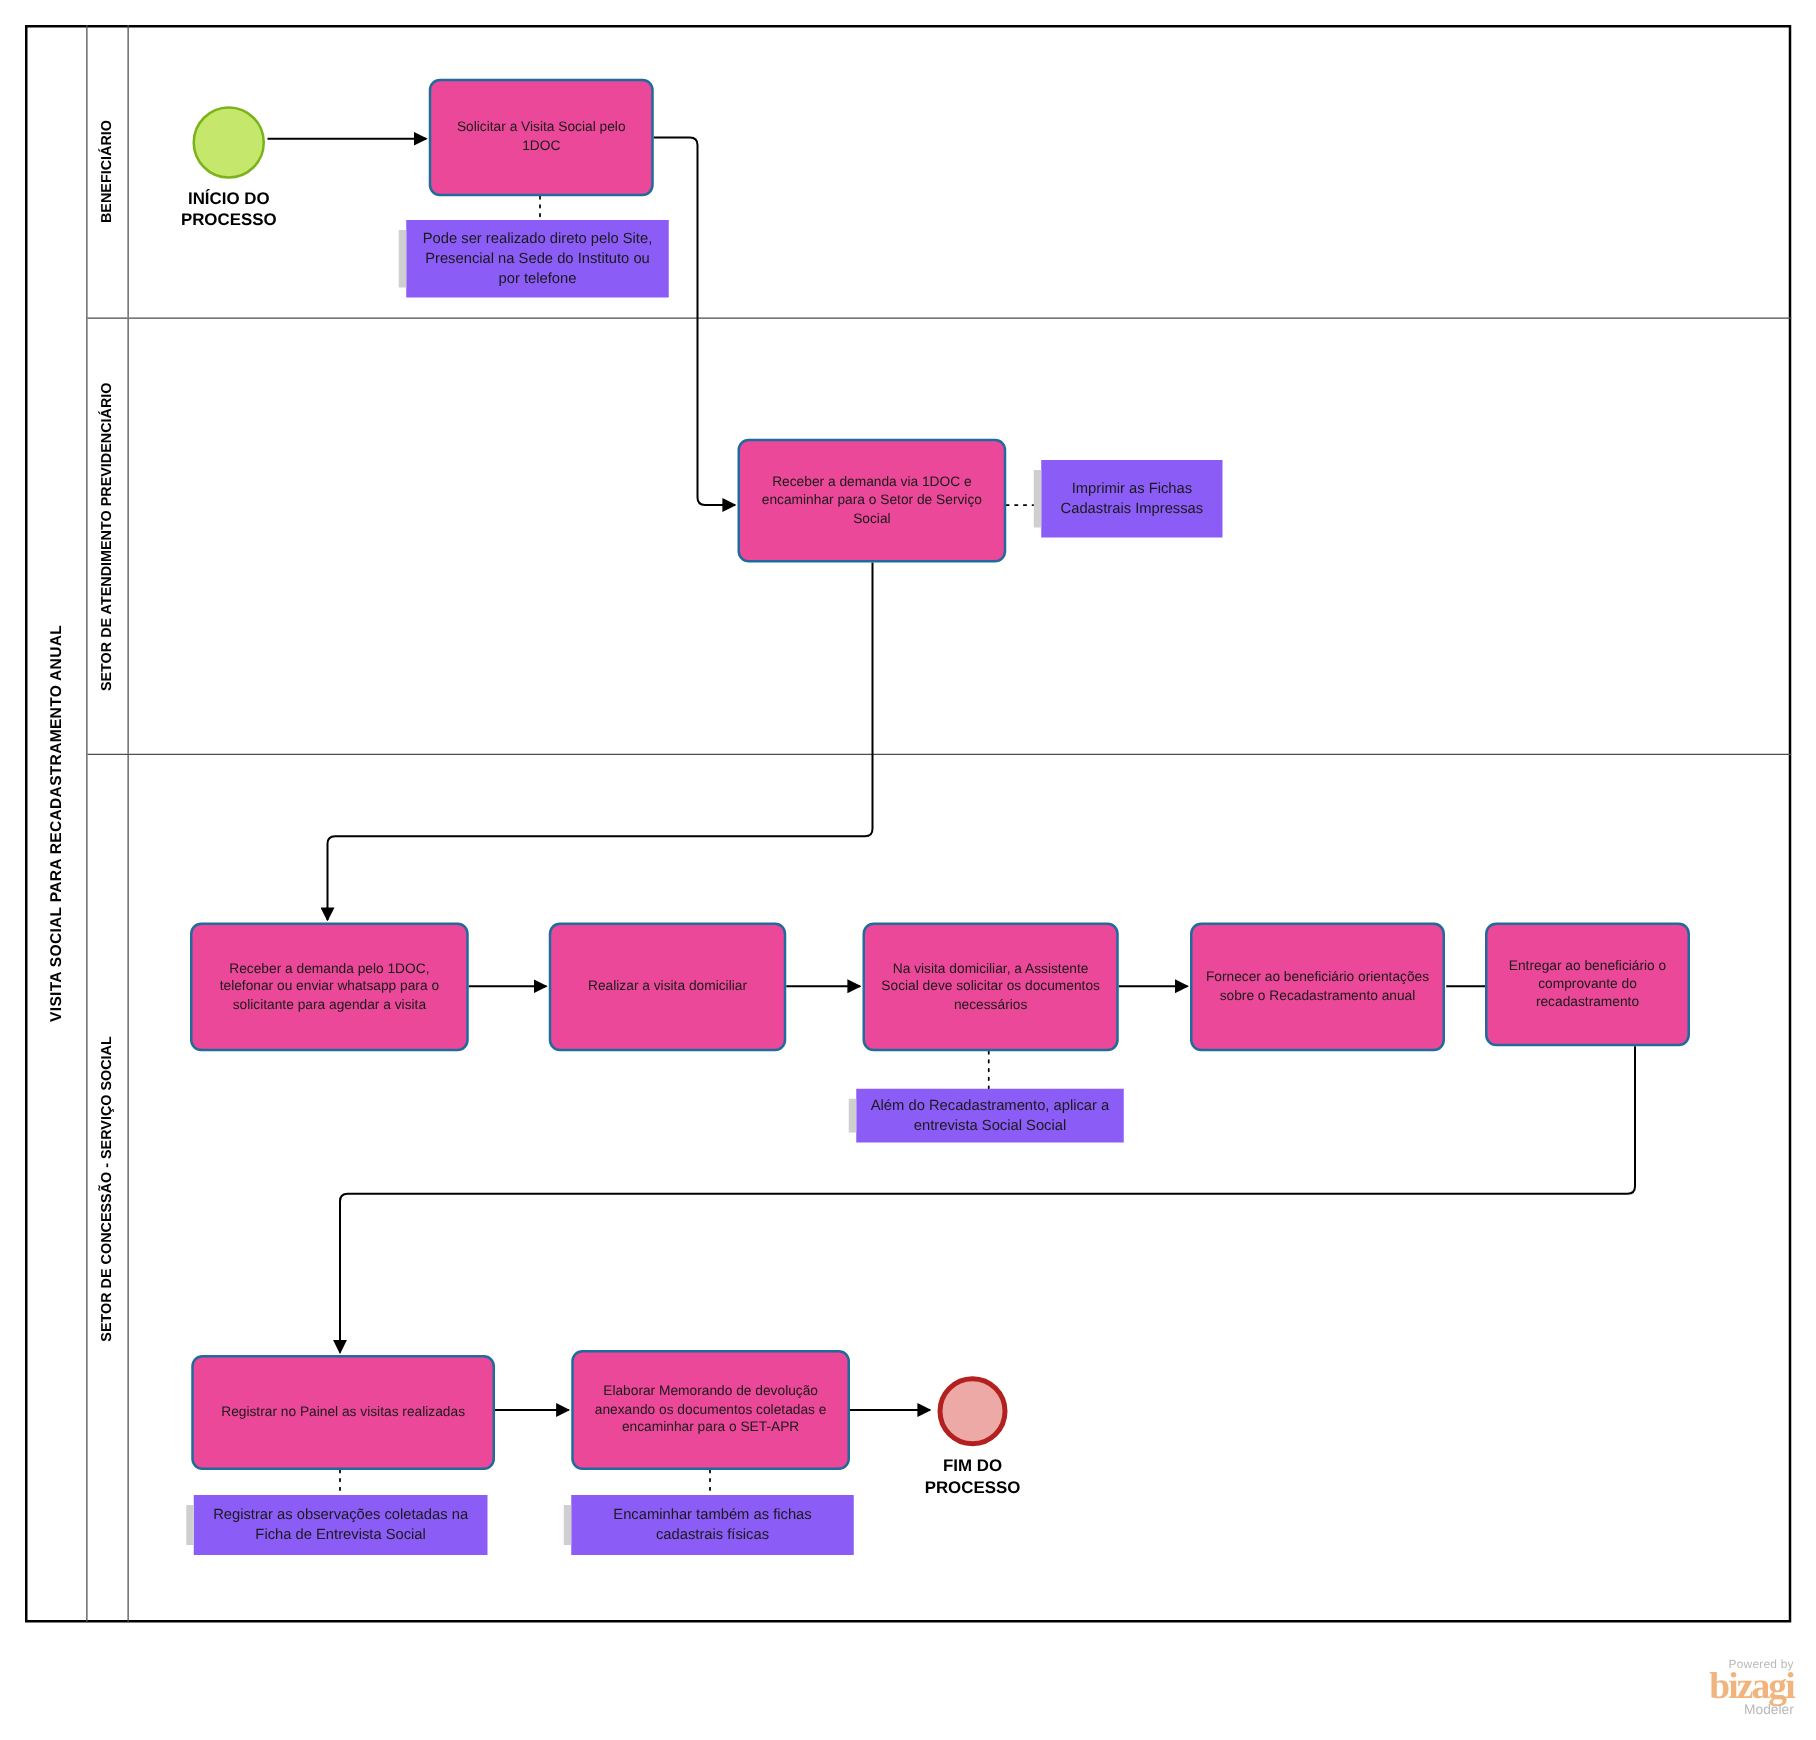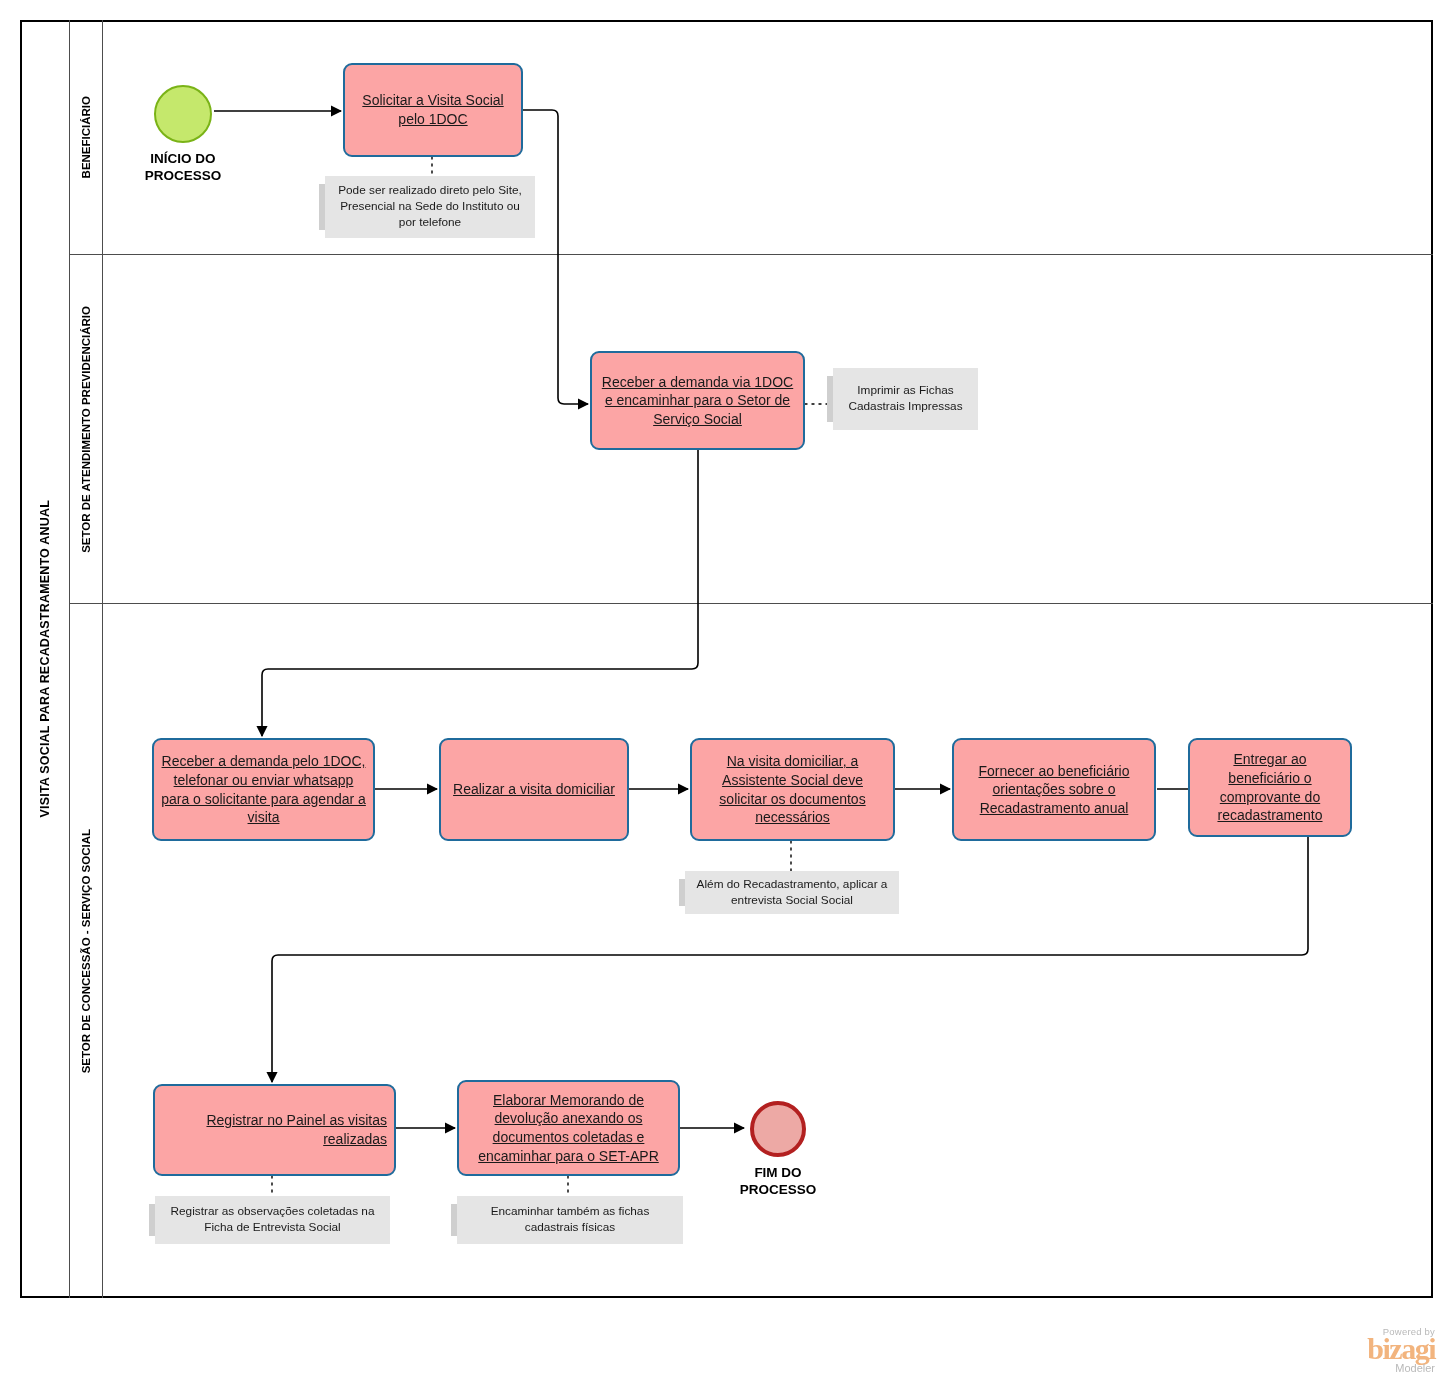--- a/index.html
+++ b/index.html
@@ -75,33 +75,32 @@
     font-size: 11.5px;
     font-weight: bold;
     color: #000;
     white-space: nowrap;
   }
 
   
   .task {
     position: absolute;
     box-sizing: border-box;
-    background: #fca5a5;
+    background: #ec4899;
     border: 2px solid #1f6b9c;
     border-radius: 9px;
     display: flex;
     align-items: center;
     justify-content: center;
     text-align: center;
     padding: 4px 7px;
-    font-size: 14px;
+    font-size: 11px;
     line-height: 1.33;
     color: #1a1a1a;
     box-shadow: 0 0 0 0 rgba(0,0,0,0);
-    text-decoration: underline;
   }
 
   
   .event {
     position: absolute;
     border-radius: 50%;
     box-sizing: border-box;
   }
   .event.start {
     background: #c5e86c;
@@ -117,21 +116,21 @@
     font-size: 13.5px;
     font-weight: bold;
     line-height: 1.25;
     color: #000;
   }
 
   
   .annot {
     position: absolute;
     box-sizing: border-box;
-    background: #e5e5e5;
+    background: #8b5cf6;
     border: none;
     display: flex;
     align-items: center;
     justify-content: center;
     text-align: center;
     padding: 3px 6px;
     font-size: 11.8px;
     line-height: 1.35;
     color: #1a1a1a;
   }

